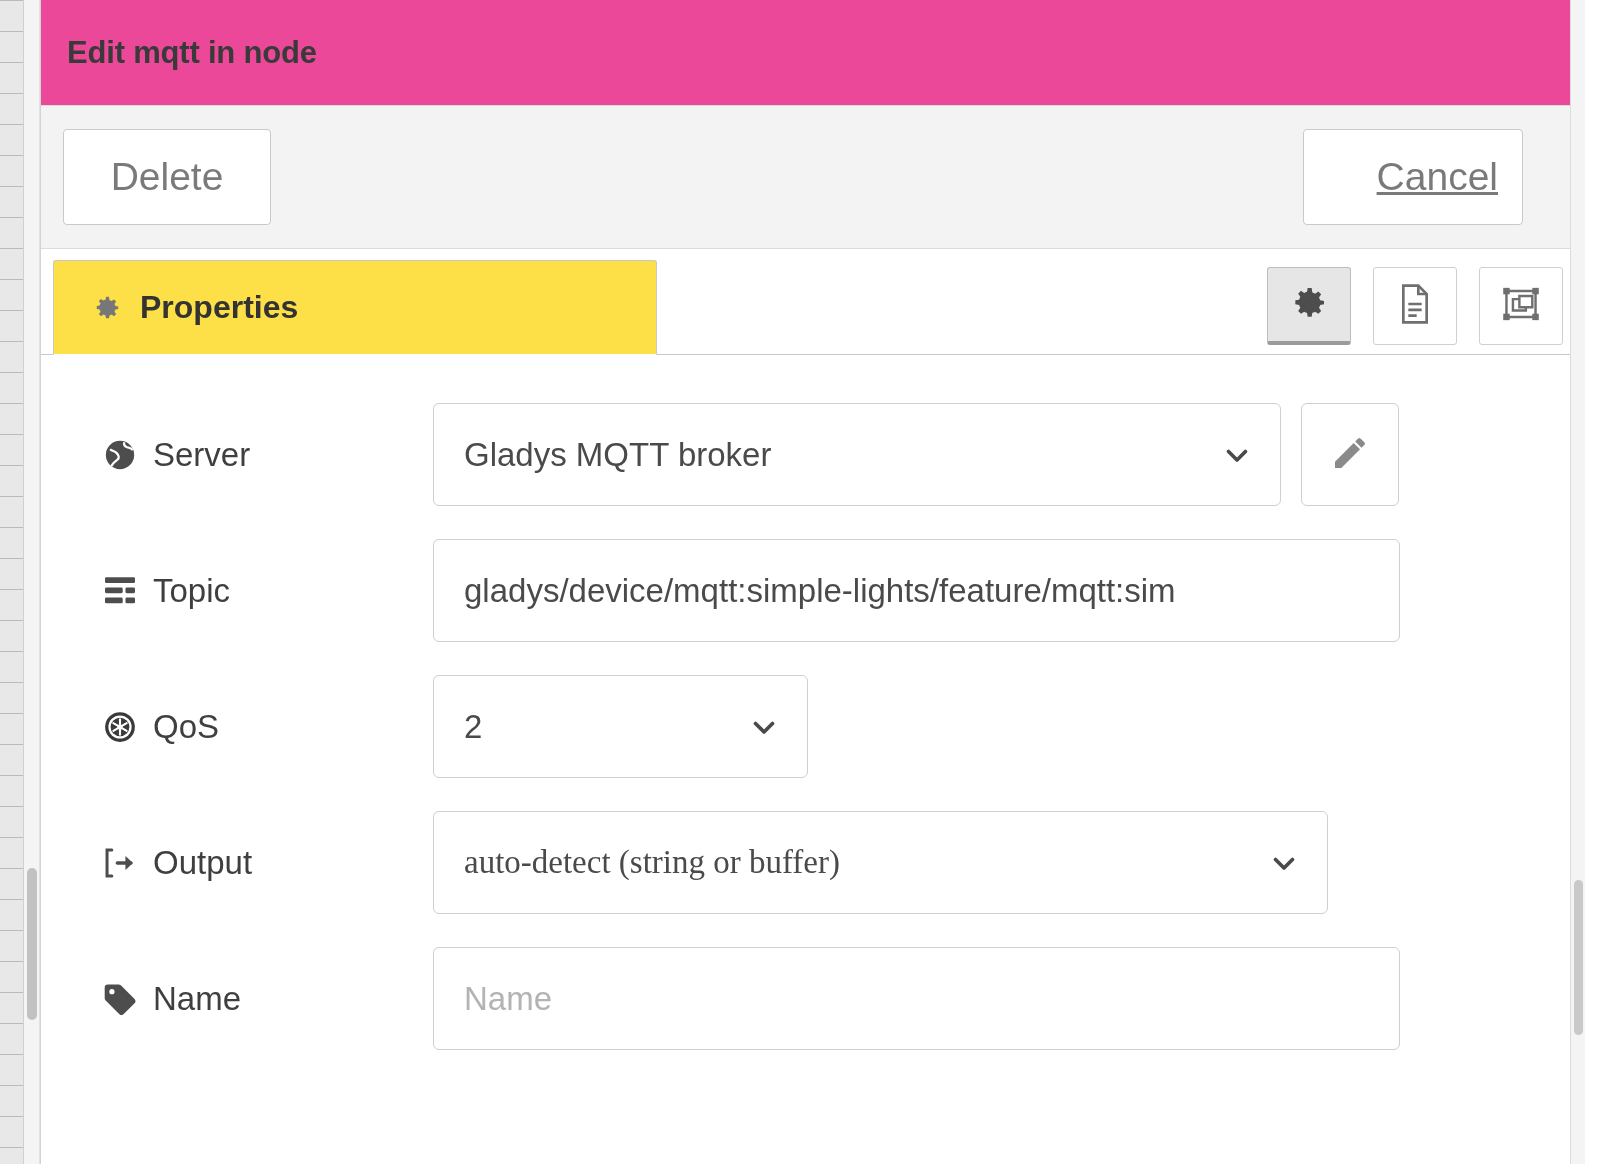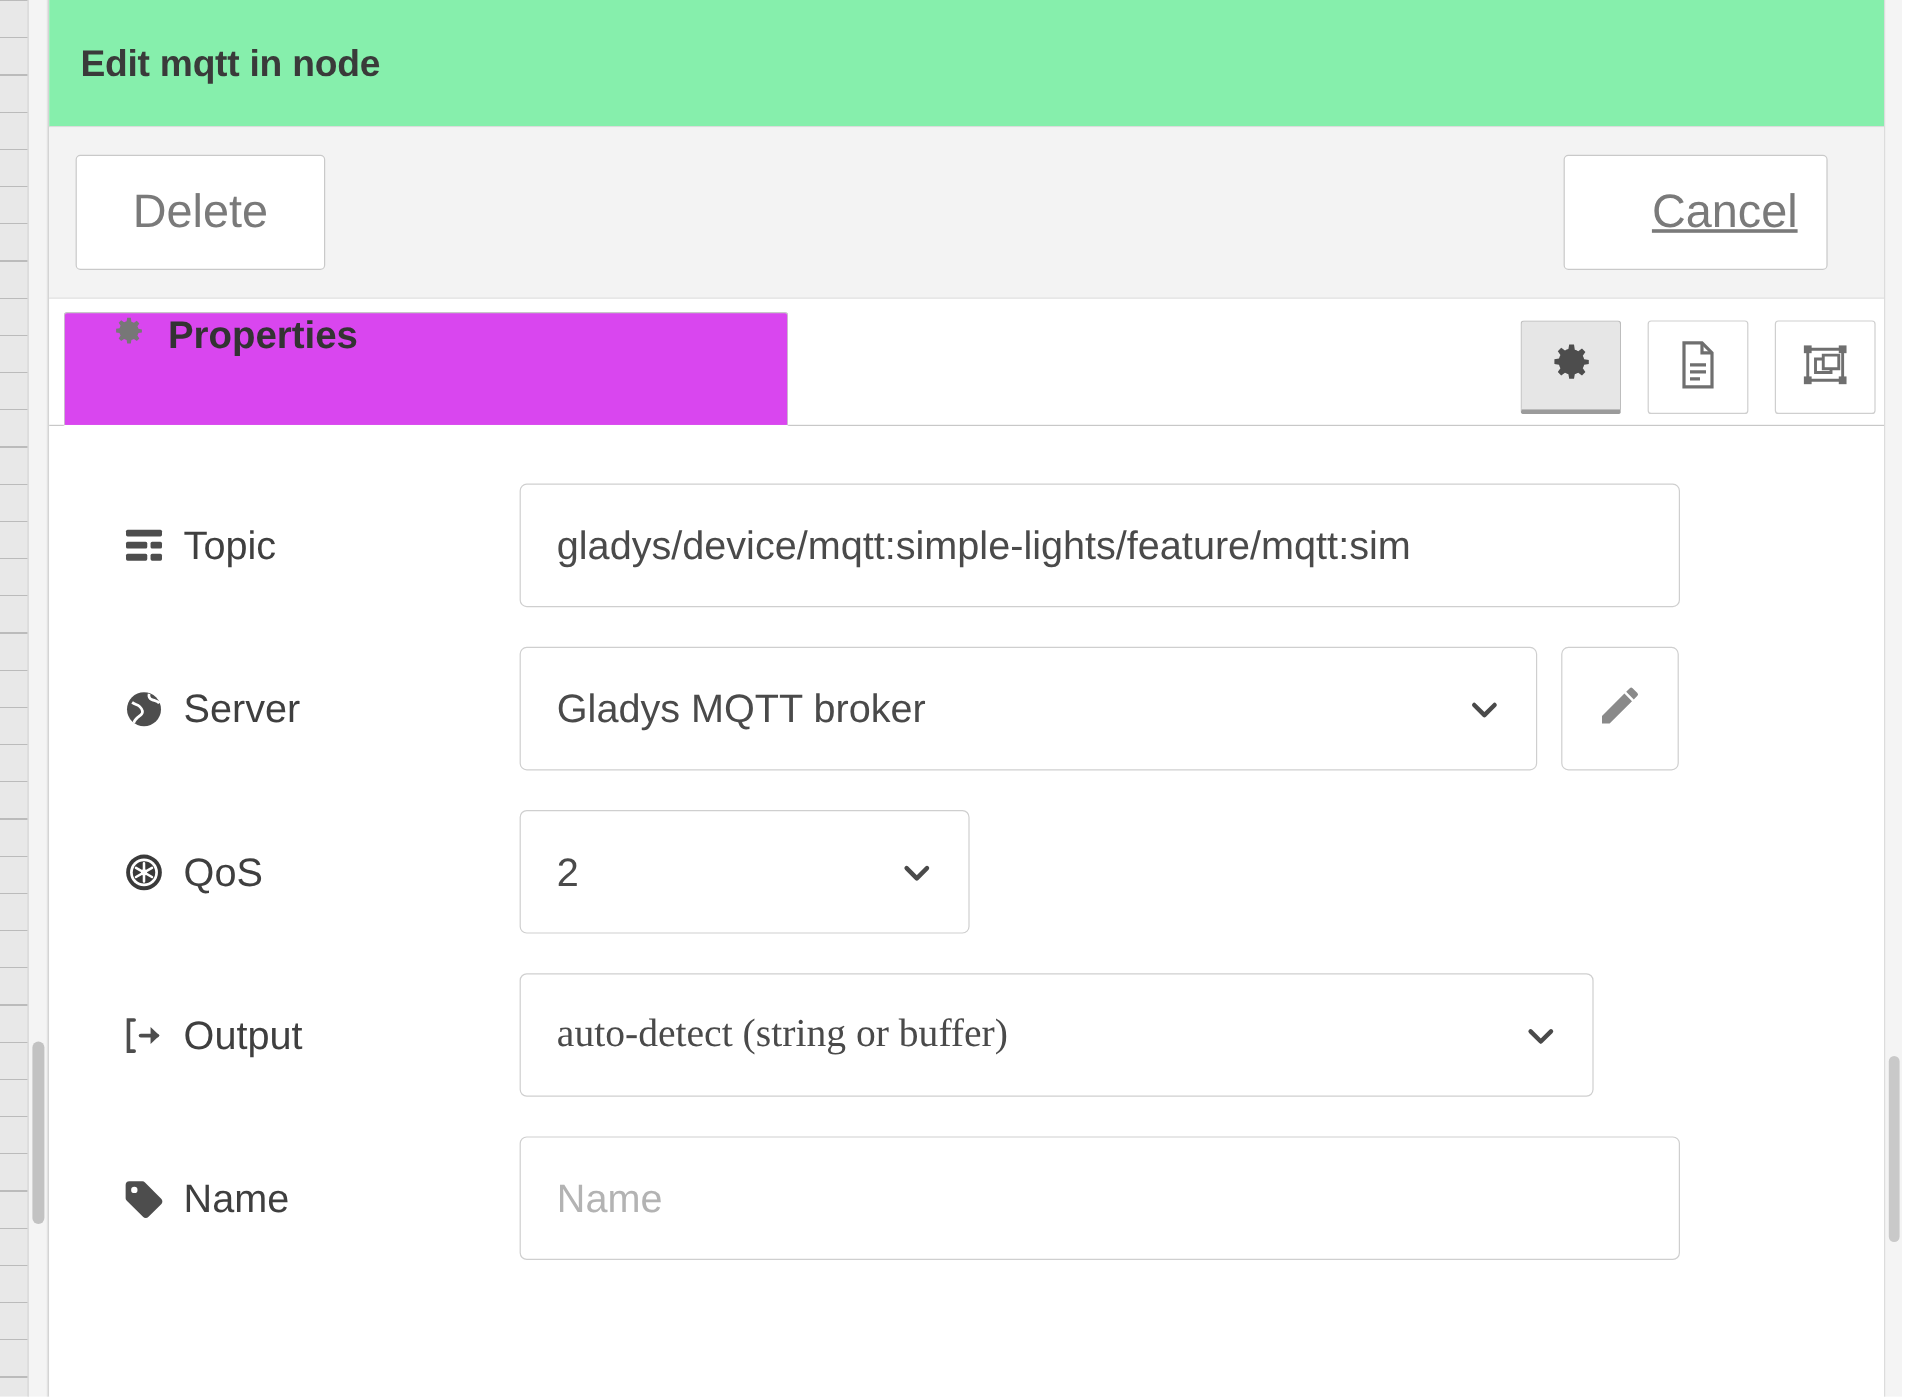--- a/index.html
+++ b/index.html
@@ -37,21 +37,21 @@
   
   .dialog {
     position: absolute; left: 40px; top: 0; width: 1545px; height: 1164px;
     background: #ffffff;
     border-left: 1px solid #d4d4d4;
     display: flex; flex-direction: column;
   }
 
   .dialog-header {
     height: 106px; flex: 0 0 106px;
-    background: #86efac;
+    background: #ec4899;
     border-bottom: 1px solid #dcdcdc;
     display: flex; align-items: center;
     padding-left: 26px;
   }
   .dialog-title {
     font-size: 31px; font-weight: bold; color: #3a3a3a; letter-spacing: -0.2px;
   }
 
   .dialog-toolbar {
     height: 143px; flex: 0 0 143px;
@@ -93,23 +93,23 @@
   .tabs-row::after {
     content: ""; position: absolute; left: 0; right: 0; bottom: 0;
     height: 1px; background: #c8c8c8;
   }
   .tab {
     position: relative; z-index: 2;
     height: 95px;
     min-width: 604px;
     border: 1px solid #c8c8c8;
     border-bottom: 1px solid #ffffff;
-    background: #d946ef;
+    background: #fde047;
     border-radius: 3px 3px 0 0;
-    display: flex; 
+    display: flex; align-items: center;
     padding: 0 26px 0 38px;
     cursor: pointer;
   }
   .tab-label {
     font-size: 32px; font-weight: bold; color: #333333; margin-left: 18px;
   }
   .gear-svg { width: 30px; height: 30px; display:block; }
 
   .tab-tools {
     position: absolute; right: 22px; bottom: 10px; z-index: 3;
@@ -251,60 +251,60 @@
           </span>
         </div>
       </div>
     </div>
 
     <div class="form">
 
       <div class="form-row">
         <div class="row-label">
           <span class="ico">
+            <svg width="34" height="34" viewBox="0 0 24 24" fill="#4d4d4d" aria-hidden="true">
+              <circle cx="12" cy="12" r="10"></circle>
+              <path d="M5 8c2 1.5 3 1 4.5 2.5S12 14 10 15.5 6.5 18 6 20" stroke="#ffffff" stroke-width="1.6" fill="none"></path>
+              <path d="M15 3c-.5 2 .5 3 2 3.5s3 .5 4 2" stroke="#ffffff" stroke-width="1.6" fill="none"></path>
+            </svg>
+          </span>
+          <span>Server</span>
+        </div>
+        <div class="field w-server">
+          <span class="field-text">Gladys MQTT broker</span>
+          <span class="caret">
+            <svg width="34" height="34" viewBox="0 0 24 24" fill="none" stroke="#4a4a4a" stroke-width="2.6" stroke-linecap="round" stroke-linejoin="round" aria-hidden="true">
+              <path d="M6 9.5l6 6 6-6"></path>
+            </svg>
+          </span>
+        </div>
+        <div class="icon-btn-edit">
+          <span>
+            <svg width="40" height="40" viewBox="0 0 24 24" fill="#8a8a8a" aria-hidden="true">
+              <path d="M3 17.2V21h3.8L18 9.8 14.2 6 3 17.2zM20.7 7.1a1 1 0 0 0 0-1.4l-2.4-2.4a1 1 0 0 0-1.4 0l-1.8 1.8L18.9 8.9l1.8-1.8z"></path>
+            </svg>
+          </span>
+        </div>
+      </div>
+
+      <div class="form-row">
+        <div class="row-label">
+          <span class="ico">
             <svg width="34" height="30" viewBox="0 0 24 22" fill="#4d4d4d" aria-hidden="true">
               <rect x="1" y="1" width="22" height="4.2" rx="1"></rect>
               <rect x="1" y="8.4" width="13" height="4.2" rx="1"></rect>
               <rect x="16" y="8.4" width="7" height="4.2" rx="1"></rect>
               <rect x="1" y="15.8" width="13" height="4.2" rx="1"></rect>
               <rect x="16" y="15.8" width="7" height="4.2" rx="1"></rect>
             </svg>
           </span>
           <span>Topic</span>
         </div>
         <div class="field w-topic">
           <span class="field-text">gladys/device/mqtt:simple-lights/feature/mqtt:sim</span>
-        </div>
-      </div>
-
-      <div class="form-row">
-        <div class="row-label">
-          <span class="ico">
-            <svg width="34" height="34" viewBox="0 0 24 24" fill="#4d4d4d" aria-hidden="true">
-              <circle cx="12" cy="12" r="10"></circle>
-              <path d="M5 8c2 1.5 3 1 4.5 2.5S12 14 10 15.5 6.5 18 6 20" stroke="#ffffff" stroke-width="1.6" fill="none"></path>
-              <path d="M15 3c-.5 2 .5 3 2 3.5s3 .5 4 2" stroke="#ffffff" stroke-width="1.6" fill="none"></path>
-            </svg>
-          </span>
-          <span>Server</span>
-        </div>
-        <div class="field w-server">
-          <span class="field-text">Gladys MQTT broker</span>
-          <span class="caret">
-            <svg width="34" height="34" viewBox="0 0 24 24" fill="none" stroke="#4a4a4a" stroke-width="2.6" stroke-linecap="round" stroke-linejoin="round" aria-hidden="true">
-              <path d="M6 9.5l6 6 6-6"></path>
-            </svg>
-          </span>
-        </div>
-        <div class="icon-btn-edit">
-          <span>
-            <svg width="40" height="40" viewBox="0 0 24 24" fill="#8a8a8a" aria-hidden="true">
-              <path d="M3 17.2V21h3.8L18 9.8 14.2 6 3 17.2zM20.7 7.1a1 1 0 0 0 0-1.4l-2.4-2.4a1 1 0 0 0-1.4 0l-1.8 1.8L18.9 8.9l1.8-1.8z"></path>
-            </svg>
-          </span>
         </div>
       </div>
 
       <div class="form-row">
         <div class="row-label">
           <span class="ico">
             <svg width="34" height="34" viewBox="0 0 24 24" aria-hidden="true">
               <circle cx="12" cy="12" r="10.5" fill="#3a3a3a"></circle>
               <circle cx="12" cy="12" r="8.2" fill="#ffffff"></circle>
               <circle cx="12" cy="12" r="6.6" fill="#3a3a3a"></circle>

